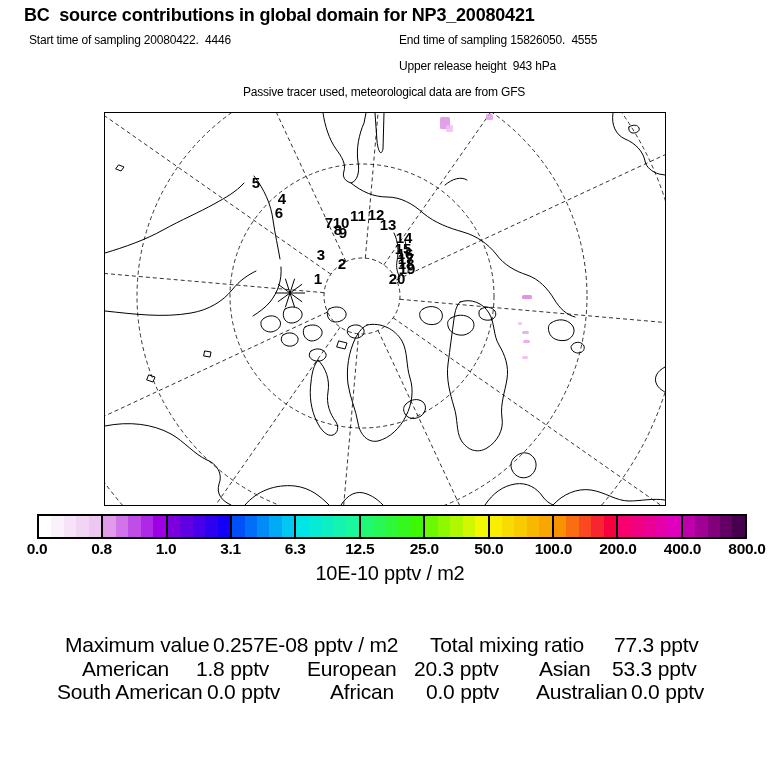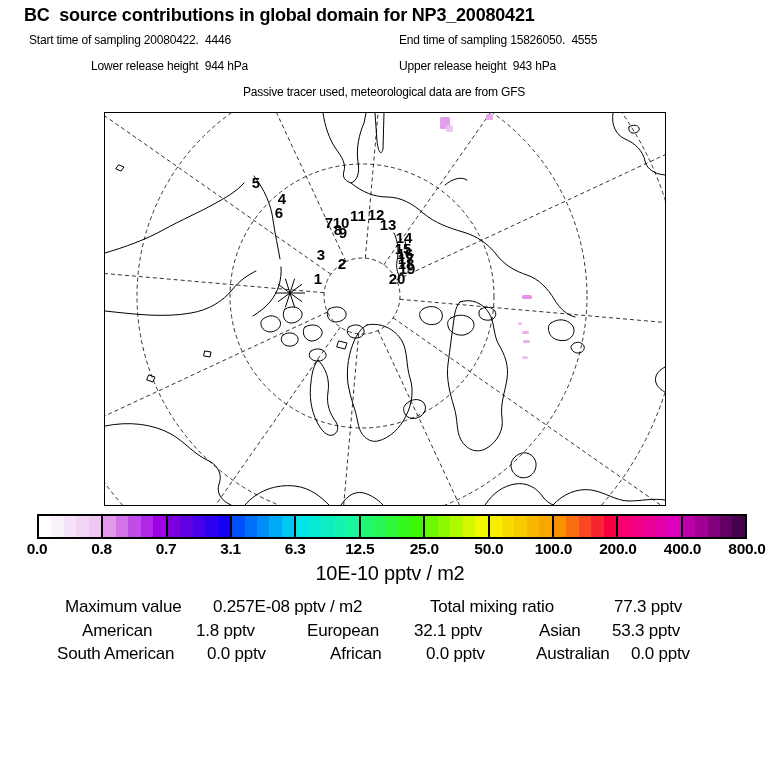--- a/index.html
+++ b/index.html
@@ -1,21 +1,21 @@
 <!DOCTYPE html>
 <html><head>
 <meta charset="utf-8">
 <style>
   html,body{margin:0;padding:0;background:#fff;}
   #page{position:relative;width:768px;height:768px;background:#ffffff;
         font-family:"Liberation Sans",sans-serif;color:#000;overflow:hidden;}
   .abs{position:absolute;white-space:pre;}
   .title{font-size:18px;font-weight:bold;letter-spacing:-0.2px;}
   .hline{font-size:12px;font-weight:500;letter-spacing:-0.2px;}
-  .stat{font-size:17px;font-weight:500;letter-spacing:-0.2px;}
+  .stat{font-size:21px;font-weight:500;letter-spacing:-0.2px;margin-top:36px;}
   #map-frame{position:absolute;left:104px;top:112px;width:560px;height:392px;
              border:1.4px solid #000;box-sizing:content-box;background:#fff;}
   #map-svg{display:block;width:560px;height:392px;}
   #colorbar{position:absolute;left:37px;top:514px;width:706px;height:21px;
             border:2px solid #000;display:flex;box-sizing:content-box;}
   .cb-seg{flex:1 1 0;display:flex;border-right:2px solid #000;}
   .cb-seg:last-child{border-right:none;}
   .cb-cell{flex:1 1 0;}
   #cb-ticks{position:absolute;left:37px;top:540px;width:706px;height:20px;}
   .cb-tick{position:absolute;transform:translateX(-50%);font-size:15.5px;
@@ -25,21 +25,20 @@
   .traj-num{font-family:"Liberation Sans",sans-serif;font-size:15px;font-weight:bold;fill:#000;}
 </style>
 </head>
 <body>
 
 <div id="page">
 
   <div class="abs title" style="left:24px;top:5px;">BC  source contributions in global domain for NP3_20080421</div>
   <div class="abs hline" style="left:29px;top:33px;">Start time of sampling 20080422.  4446</div>
   <div class="abs hline" style="left:399px;top:33px;">End time of sampling 15826050.  4555</div>
-  <div class="abs hline" style="left:91px;top:59px;">Lower release height  944 hPa</div>
   <div class="abs hline" style="left:399px;top:59px;">Upper release height  943 hPa</div>
   <div class="abs hline" style="left:384px;top:85px;transform:translateX(-50%);">Passive tracer used, meteorological data are from GFS</div>
 
   <div id="map-frame">
     <svg id="map-svg" viewBox="0 0 560 392">
       <g id="g-graticule" stroke="#000" stroke-width="0.8" fill="none" stroke-dasharray="4 3">
           <circle cx="257" cy="183" r="38"></circle>
           <circle cx="257" cy="183" r="132"></circle>
           <circle cx="257" cy="183" r="225"></circle>
           <circle cx="257" cy="183" r="318"></circle>
@@ -214,42 +213,42 @@
         <div class="cb-cell" style="background: rgb(190, 0, 170);"></div>
         <div class="cb-cell" style="background: rgb(160, 0, 147);"></div>
         <div class="cb-cell" style="background: rgb(130, 0, 124);"></div>
         <div class="cb-cell" style="background: rgb(100, 0, 101);"></div>
         <div class="cb-cell" style="background: rgb(70, 0, 78);"></div>
       </div>
     </div>
   <div id="cb-ticks">
       <span class="cb-tick" style="left: 0px;">0.0</span>
       <span class="cb-tick" style="left: 64.5455px;">0.8</span>
-      <span class="cb-tick" style="left: 129.091px;">0.7</span>
+      <span class="cb-tick" style="left: 129.091px;">1.0</span>
       <span class="cb-tick" style="left: 193.636px;">3.1</span>
       <span class="cb-tick" style="left: 258.182px;">6.3</span>
       <span class="cb-tick" style="left: 322.727px;">12.5</span>
       <span class="cb-tick" style="left: 387.273px;">25.0</span>
       <span class="cb-tick" style="left: 451.818px;">50.0</span>
       <span class="cb-tick" style="left: 516.364px;">100.0</span>
       <span class="cb-tick" style="left: 580.909px;">200.0</span>
       <span class="cb-tick" style="left: 645.455px;">400.0</span>
       <span class="cb-tick" style="left: 710px;">800.0</span>
     </div>
   <div id="cb-unit">10E-10 pptv / m2</div>
 
   <div class="abs stat" style="left:65px;top:597px;">Maximum value</div>
   <div class="abs stat" style="left:213px;top:597px;">0.257E-08 pptv / m2</div>
   <div class="abs stat" style="left:430px;top:597px;">Total mixing ratio</div>
   <div class="abs stat" style="left:614px;top:597px;">77.3 pptv</div>
 
   <div class="abs stat" style="left:82px;top:621px;">American</div>
   <div class="abs stat" style="left:196px;top:621px;">1.8 pptv</div>
   <div class="abs stat" style="left:307px;top:621px;">European</div>
-  <div class="abs stat" style="left:414px;top:621px;">32.1 pptv</div>
+  <div class="abs stat" style="left:414px;top:621px;">20.3 pptv</div>
   <div class="abs stat" style="left:539px;top:621px;">Asian</div>
   <div class="abs stat" style="left:612px;top:621px;">53.3 pptv</div>
 
   <div class="abs stat" style="left:57px;top:644px;">South American</div>
   <div class="abs stat" style="left:207px;top:644px;">0.0 pptv</div>
   <div class="abs stat" style="left:330px;top:644px;">African</div>
   <div class="abs stat" style="left:426px;top:644px;">0.0 pptv</div>
   <div class="abs stat" style="left:536px;top:644px;">Australian</div>
   <div class="abs stat" style="left:631px;top:644px;">0.0 pptv</div>
 

